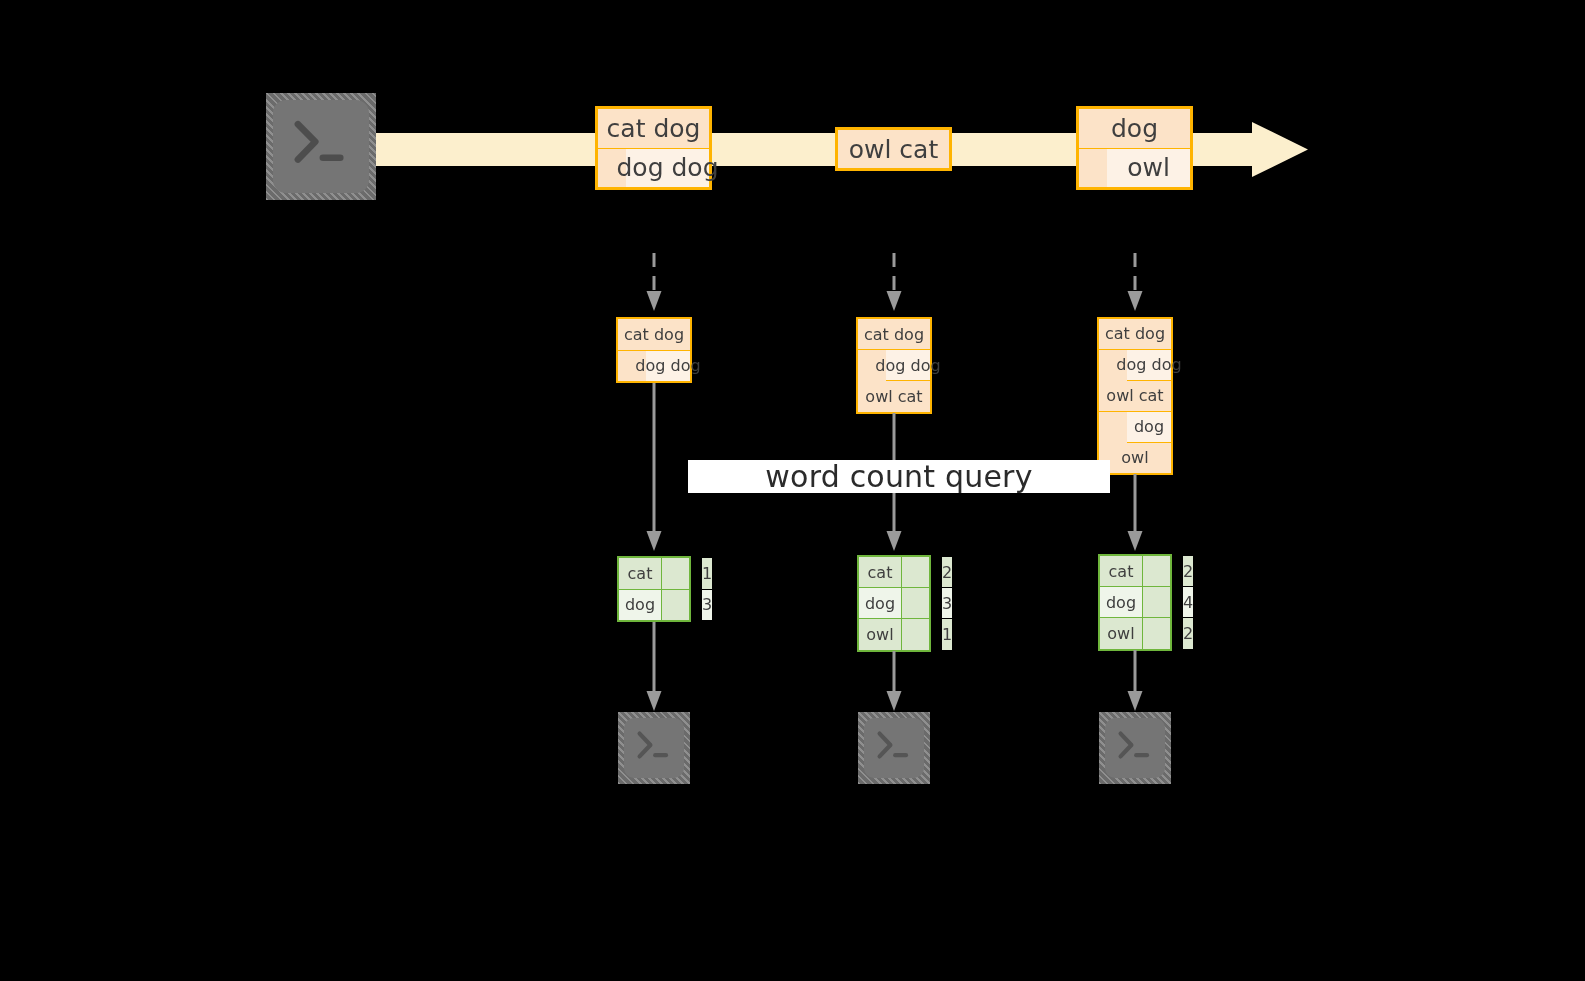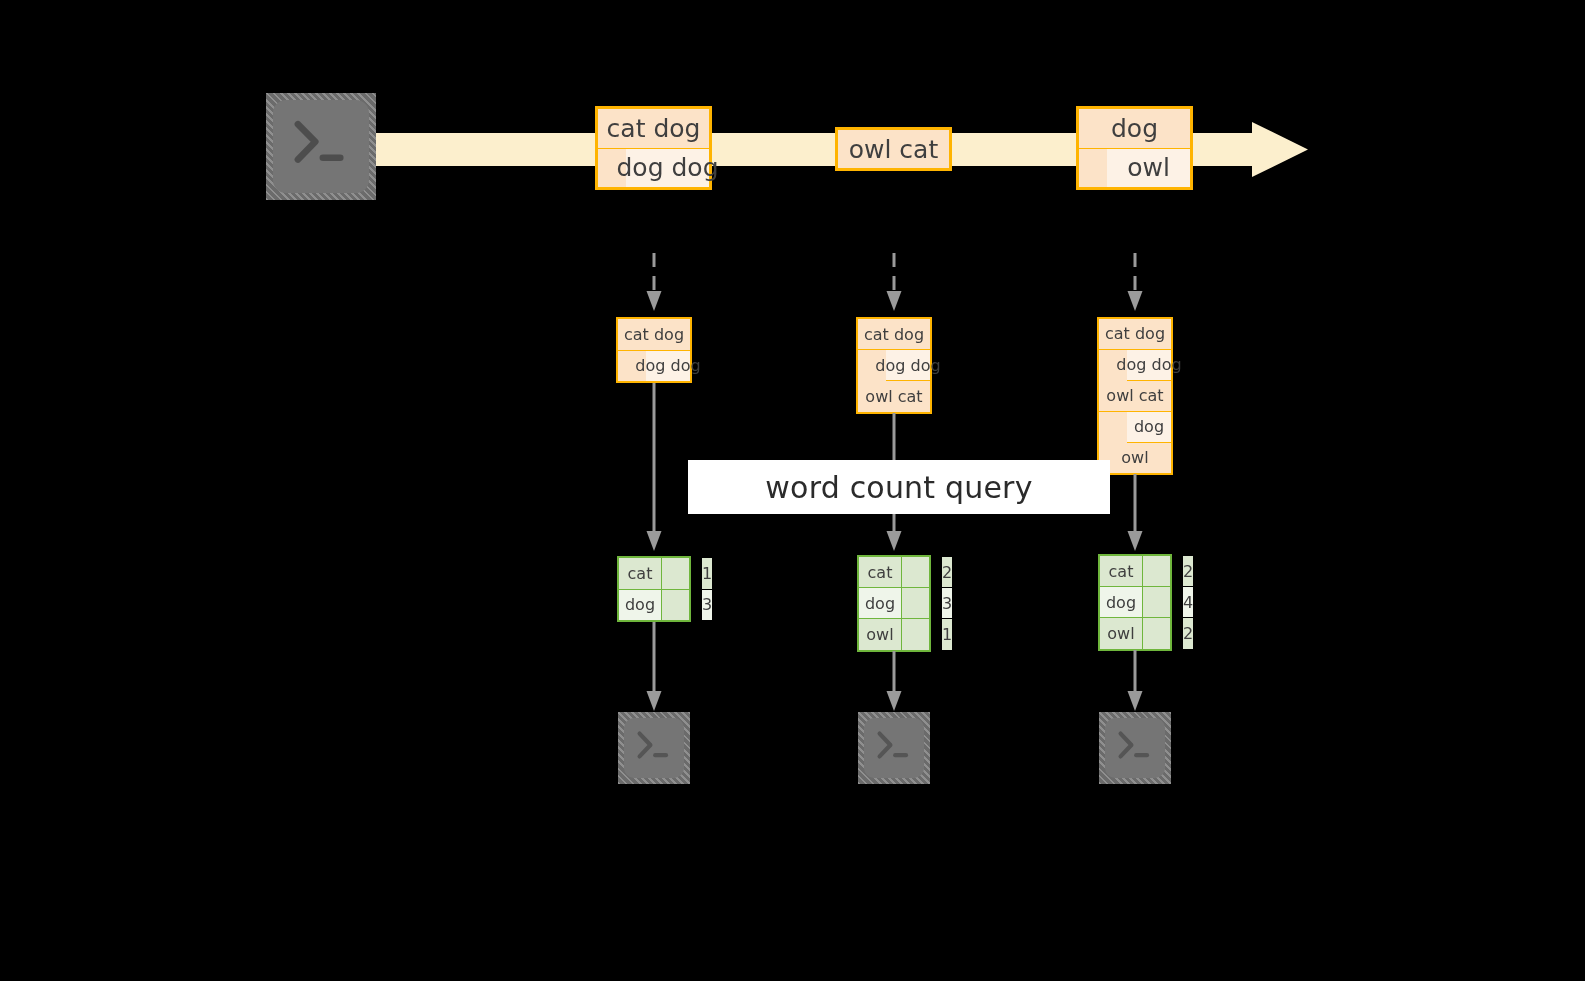--- a/index.html
+++ b/index.html
@@ -215,21 +215,21 @@
       <path d="M10 138 L2.5 118 L17.5 118 Z" fill="#9A9A9A"></path>
     </svg>
   </div>
   <div class="conn" style="left:1125px; top:474px;">
     <svg width="20" height="81">
       <line x1="10" y1="0" x2="10" y2="57" stroke="#9A9A9A" stroke-width="3"></line>
       <path d="M10 77 L2.5 57 L17.5 57 Z" fill="#9A9A9A"></path>
     </svg>
   </div>
 
-  <div class="banner" style="left:688px; top:460px; width:422px; height:54px;">
+  <div class="banner" style="left:688px; top:460px; width:422px; height:33px;">
     <span class="banner-label">word count query</span>
   </div>
 
   <div class="gtable" style="left:617px; top:556px; width:74px; height:66px;">
     <div class="grow">
       <div class="gcell key">cat</div>
       <div class="gcell val">1</div>
     </div>
     <div class="grow alt">
       <div class="gcell key">dog</div>

